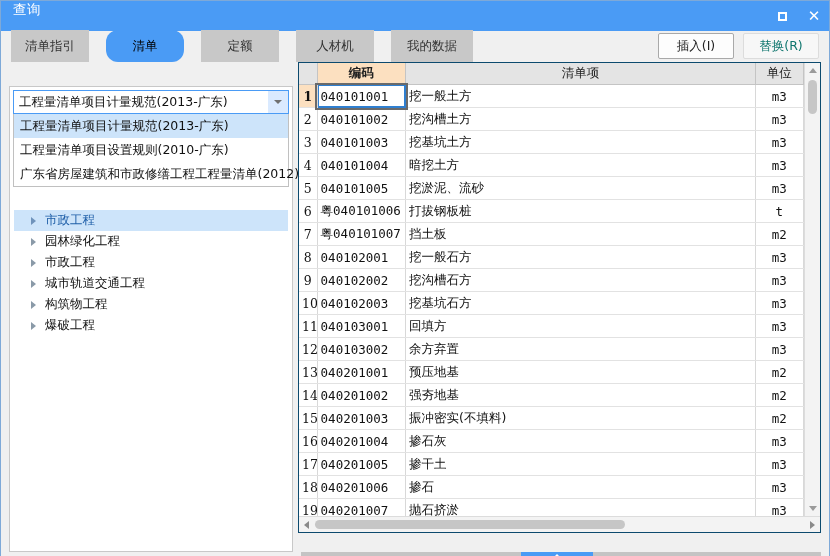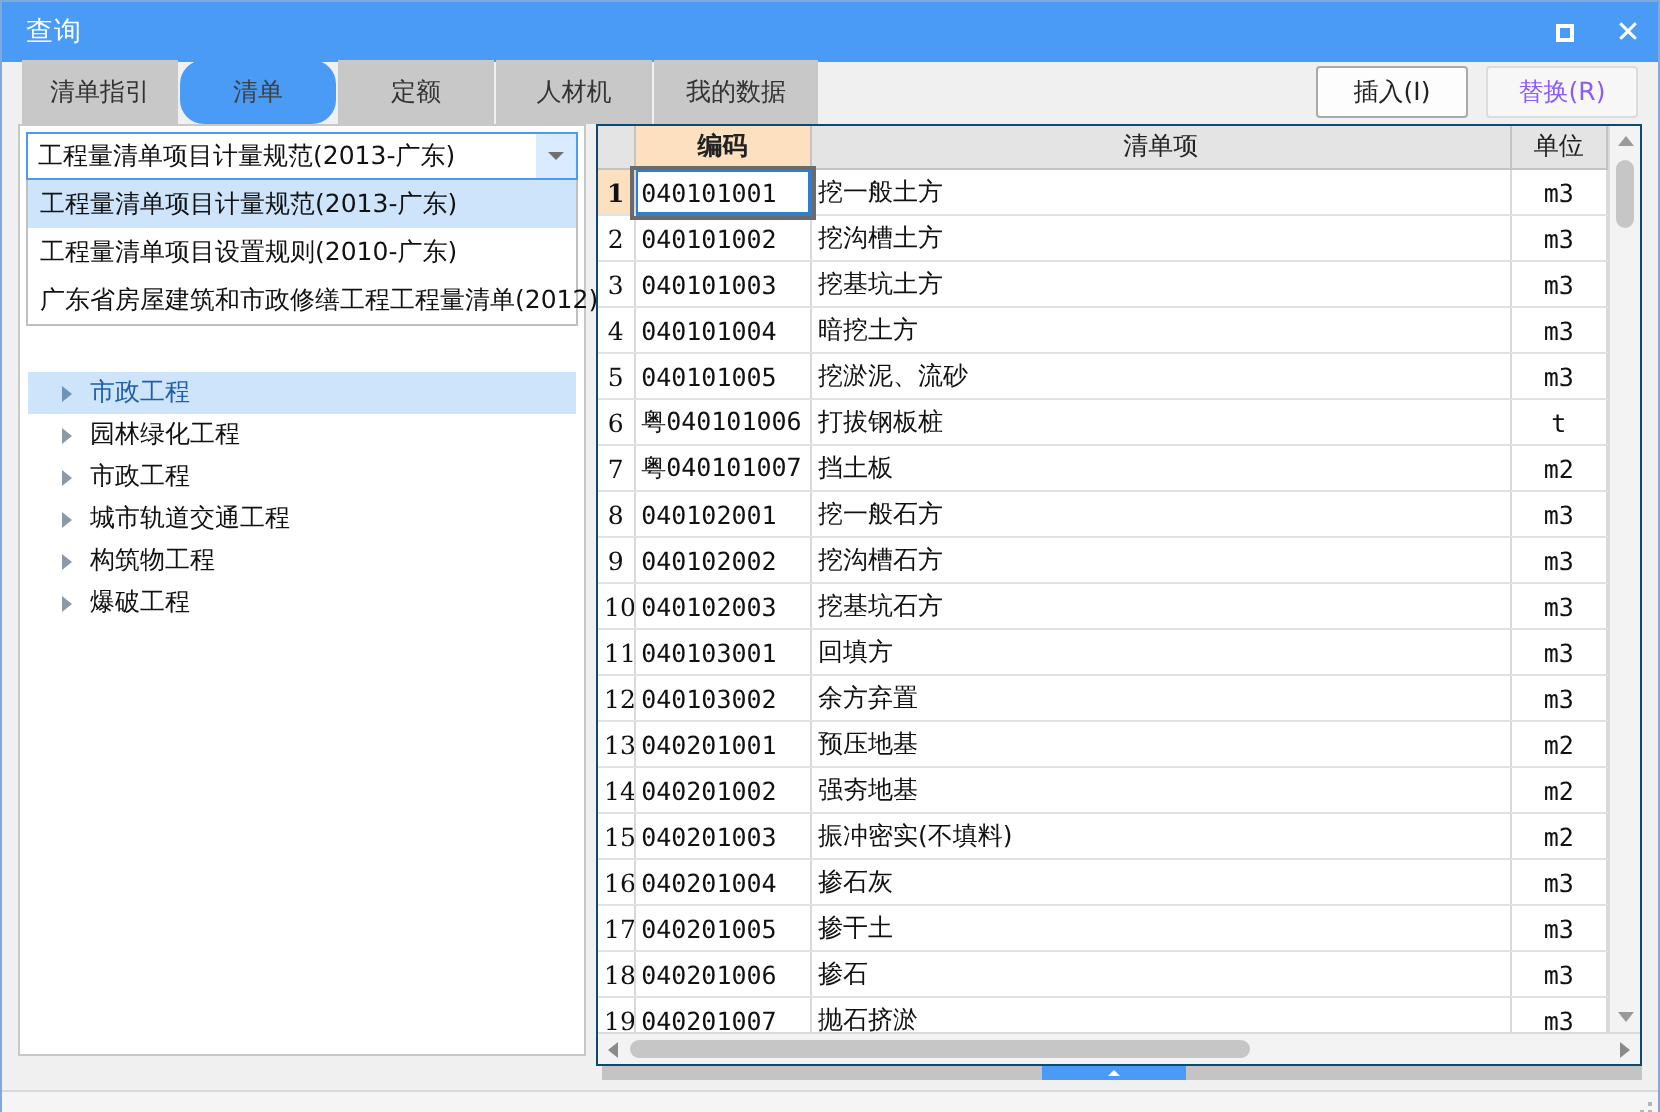--- a/index.html
+++ b/index.html
@@ -18,21 +18,21 @@
     width: 830px; height: 556px;
     box-sizing: border-box;
     border: 1px solid #7ea9d8;
     background: #f0f0f0;
     display: flex; flex-direction: column;
   }
   
   .titlebar {
     height: 30px; flex: 0 0 30px;
     background: #4a9bf5;
-    display: flex; align-items: center;
+    display: flex; align-items: flex-start;
     position: relative;
   }
   .title-text {
     color: #ffffff;
     font-size: 13.5px;
     margin-left: 12px;
     letter-spacing: 0.5px;
   }
   .win-controls {
     position: absolute; right: 6px; top: 0; height: 30px;
@@ -61,66 +61,67 @@
     padding-left: 10px;
   }
   .tab {
     height: 32px;
     min-width: 78px;
     box-sizing: border-box;
     background: #c8c8c8;
     color: #333;
     font-size: 12.5px;
     display: flex; align-items: center; justify-content: center;
-    margin-right: 1px;
+    margin-right: 17px;
     cursor: pointer;
     padding: 0 10px;
   }
   .tab.active {
     background: #4a9bf5;
-    color: #404040;
+    color: #000000;
     border-radius: 12px;
   }
   .tab.wide { min-width: 82px; }
   .toolbar-right {
     position: absolute; right: 10px; top: 2px;
     display: flex; gap: 9px;
   }
   .tbtn {
     width: 76px; height: 26px;
     box-sizing: border-box;
     background: #fdfdfd;
     border: 1px solid #a9a9a9;
     border-radius: 2px;
     font-size: 12.5px;
     color: #222;
     display: flex; align-items: center; justify-content: center;
     cursor: pointer;
   }
   .tbtn.disabled {
-    color: #8b5cf6;
+    color: #0f766e;
     border-color: #dcdcdc;
     background: #f7f7f7;
     cursor: default;
   }
   
   .body-area {
     flex: 1 1 auto;
     position: relative;
     padding: 0 8px 0 8px;
     display: flex;
   }
   
   .left-panel {
     width: 284px; flex: 0 0 284px;
     box-sizing: border-box;
     background: #ffffff;
     border: 1px solid #c8c8c8;
     position: relative;
     height: 466px;
+    margin-top: 24px;
   }
   .combo {
     position: relative;
     margin: 3px 3px 0 3px;
     height: 24px;
     box-sizing: border-box;
     border: 1px solid #4a9bf5;
     background: #ffffff;
     display: flex; align-items: center;
     cursor: pointer;

